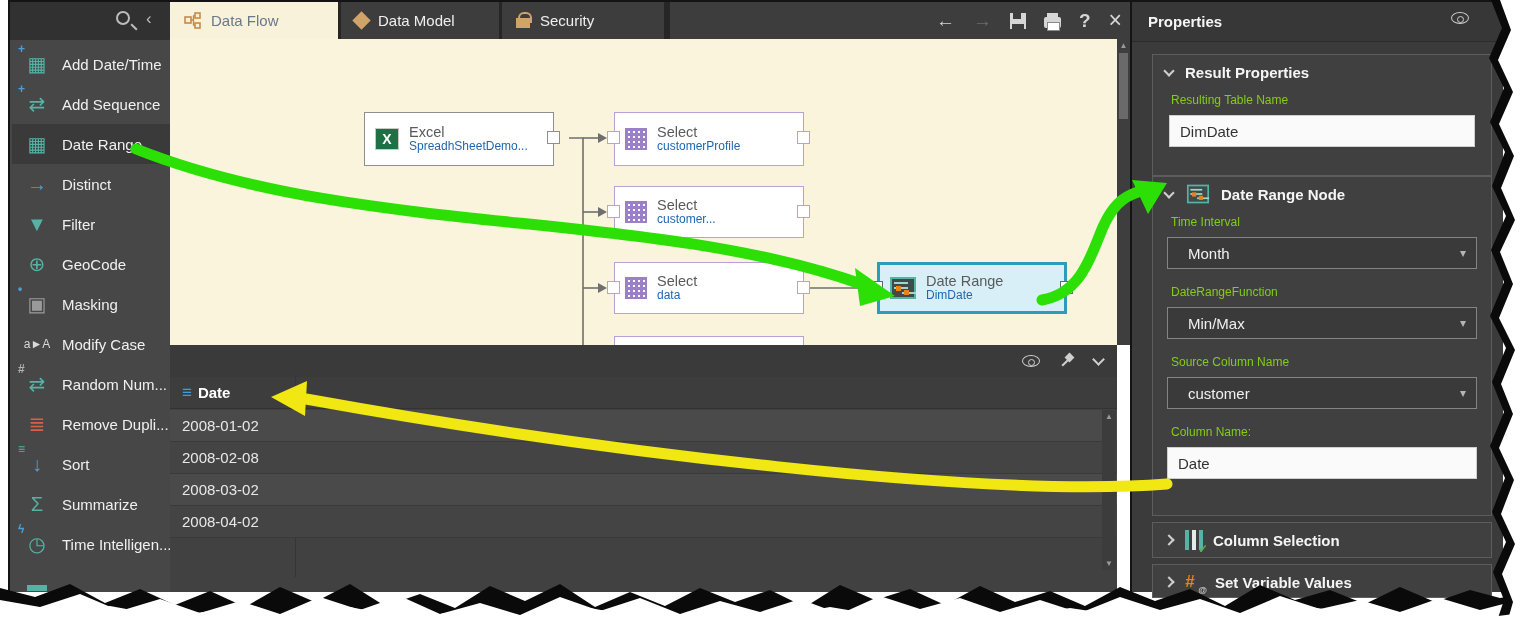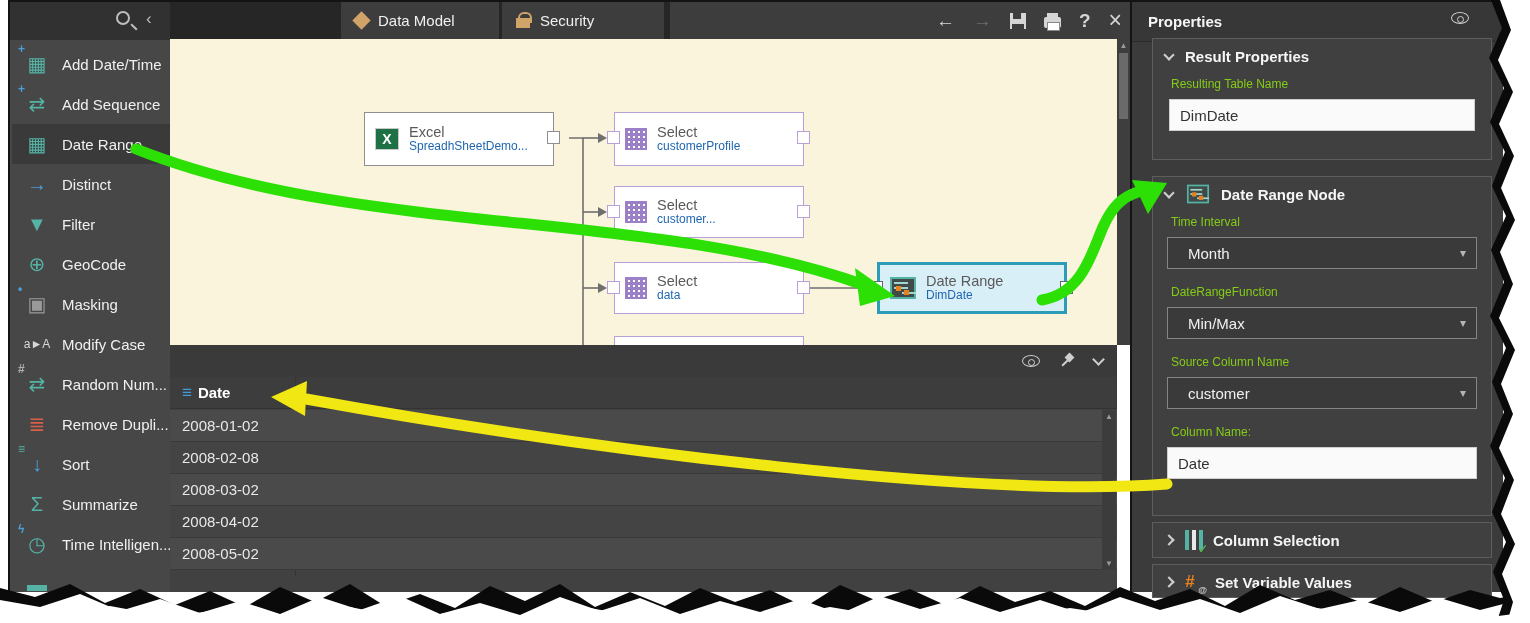--- a/index.html
+++ b/index.html
@@ -241,20 +241,29 @@
           <span class="sb-icon">
             <span class="glyph" style="color: rgb(85, 179, 166);">▬</span>
             <span class="badge"></span>
           </span>
           <span class="sb-label"></span>
         </div>
       </div>
   </div>
 
   <div class="abs" id="tabbar">
+    <div class="tab" id="tab-0">
+      <svg width="17" height="17" viewBox="0 0 17 17">
+        <rect x="1" y="5" width="6" height="6" fill="none" stroke="#c9894a" stroke-width="1.6"></rect>
+        <rect x="11" y="1" width="5" height="5" fill="none" stroke="#c9894a" stroke-width="1.6"></rect>
+        <rect x="11" y="11" width="5" height="5" fill="none" stroke="#c9894a" stroke-width="1.6"></rect>
+        <path d="M7 8 H9.5 M9.5 3.5 V13.5 M9.5 3.5 H11 M9.5 13.5 H11" fill="none" stroke="#c9894a" stroke-width="1.4"></path>
+      </svg>
+      <span class="tab-label">Data Flow</span>
+    </div>
     <div class="tab" id="tab-1">
       <span class="i-diamond"></span>
       <span class="tab-label">Data Model</span>
     </div>
     <div class="tab" id="tab-2">
       <span class="i-lock"></span>
       <span class="tab-label">Security</span>
     </div>
     <div id="tabbar-rest"></div>
     <div class="toolbar">
@@ -363,37 +372,34 @@
         </div>
 
         <div class="pv-row">
           <span>2008-03-02</span>
         </div>
 
         <div class="pv-row alt">
           <span>2008-04-02</span>
         </div>
 
-        <div class="pv-row">
-          <span>2008-05-02</span>
-        </div>
       </div>
     <div id="preview-scroll">
       <span class="arr" style="top:2px;">▲</span>
       <span class="arr" style="bottom:2px;">▼</span>
     </div>
   </div>
 
   <div class="abs" id="props">
     <div id="props-header">
       <span id="props-title">Properties</span>
       <span class="i-eye" id="props-eye"></span>
     </div>
 
-    <div class="pbox" style="top:36px; height:122px;">
+    <div class="pbox" style="top:52px; height:122px;">
       <div class="pbox-head">
         <span class="chev"></span>
         <span>Result Properties</span>
       </div>
       <div class="plabel">Resulting Table Name</div>
       <div class="pinput">
         <span>DimDate</span>
       </div>
     </div>
 

